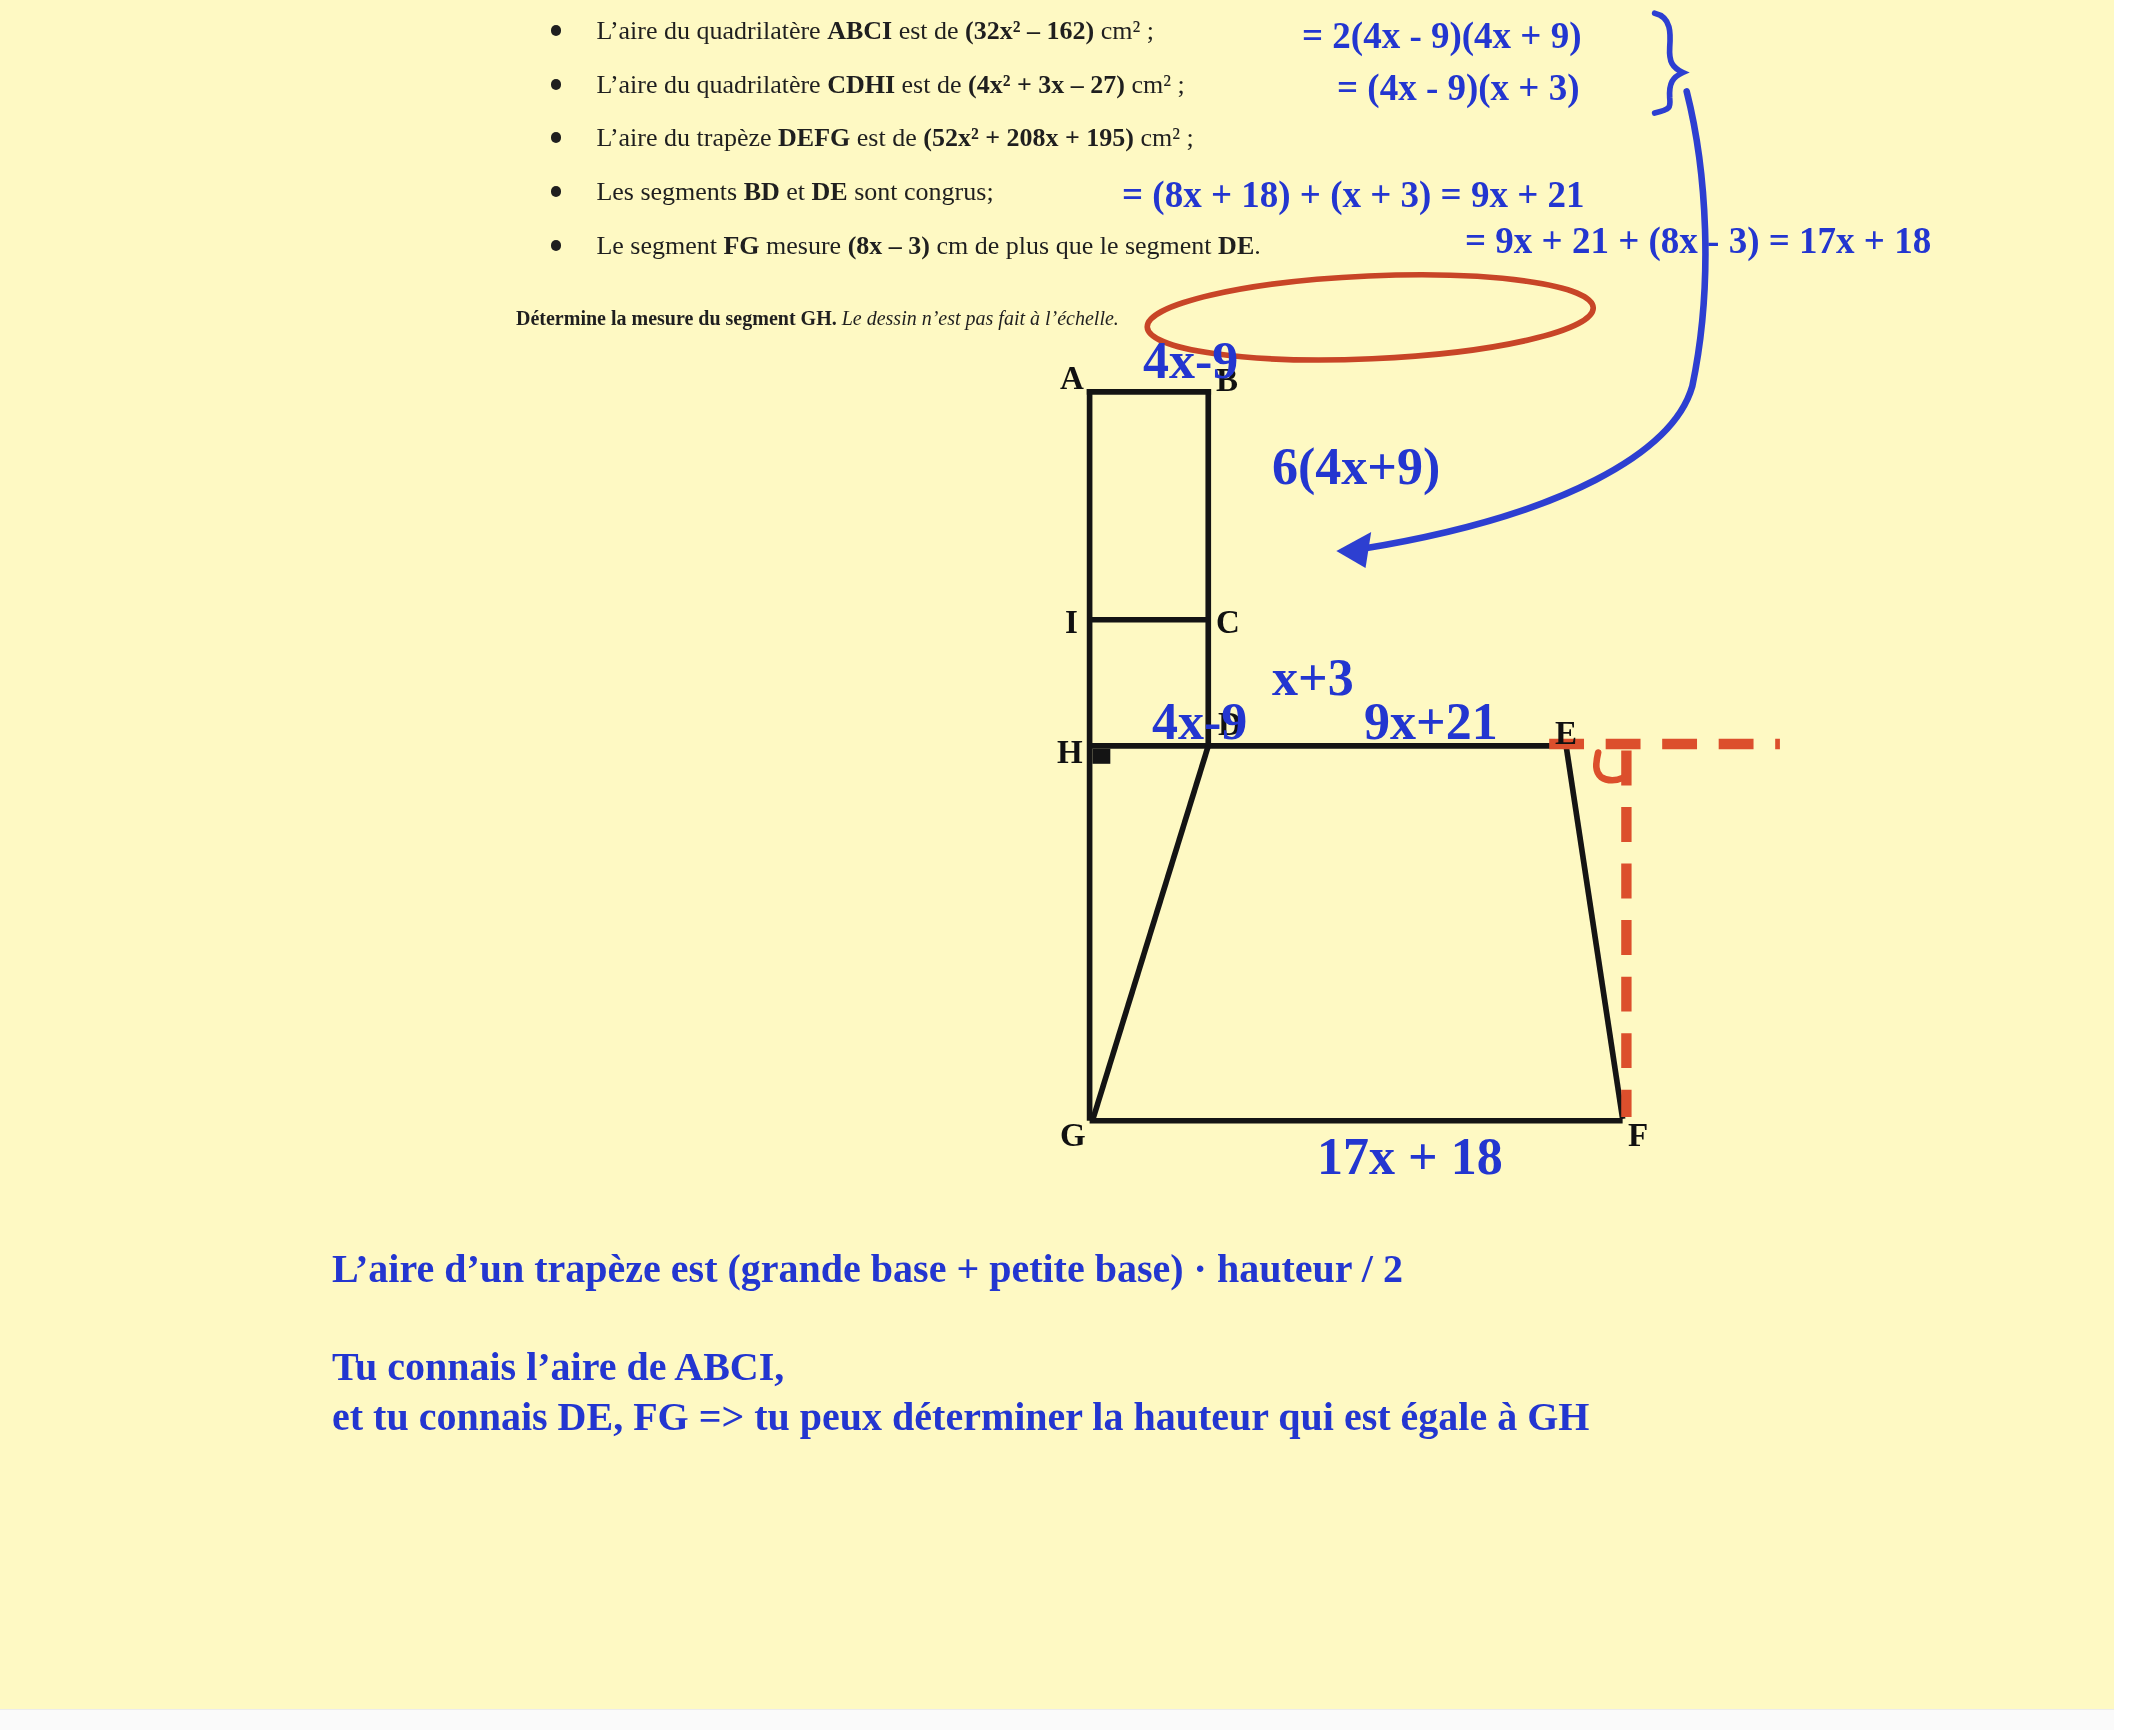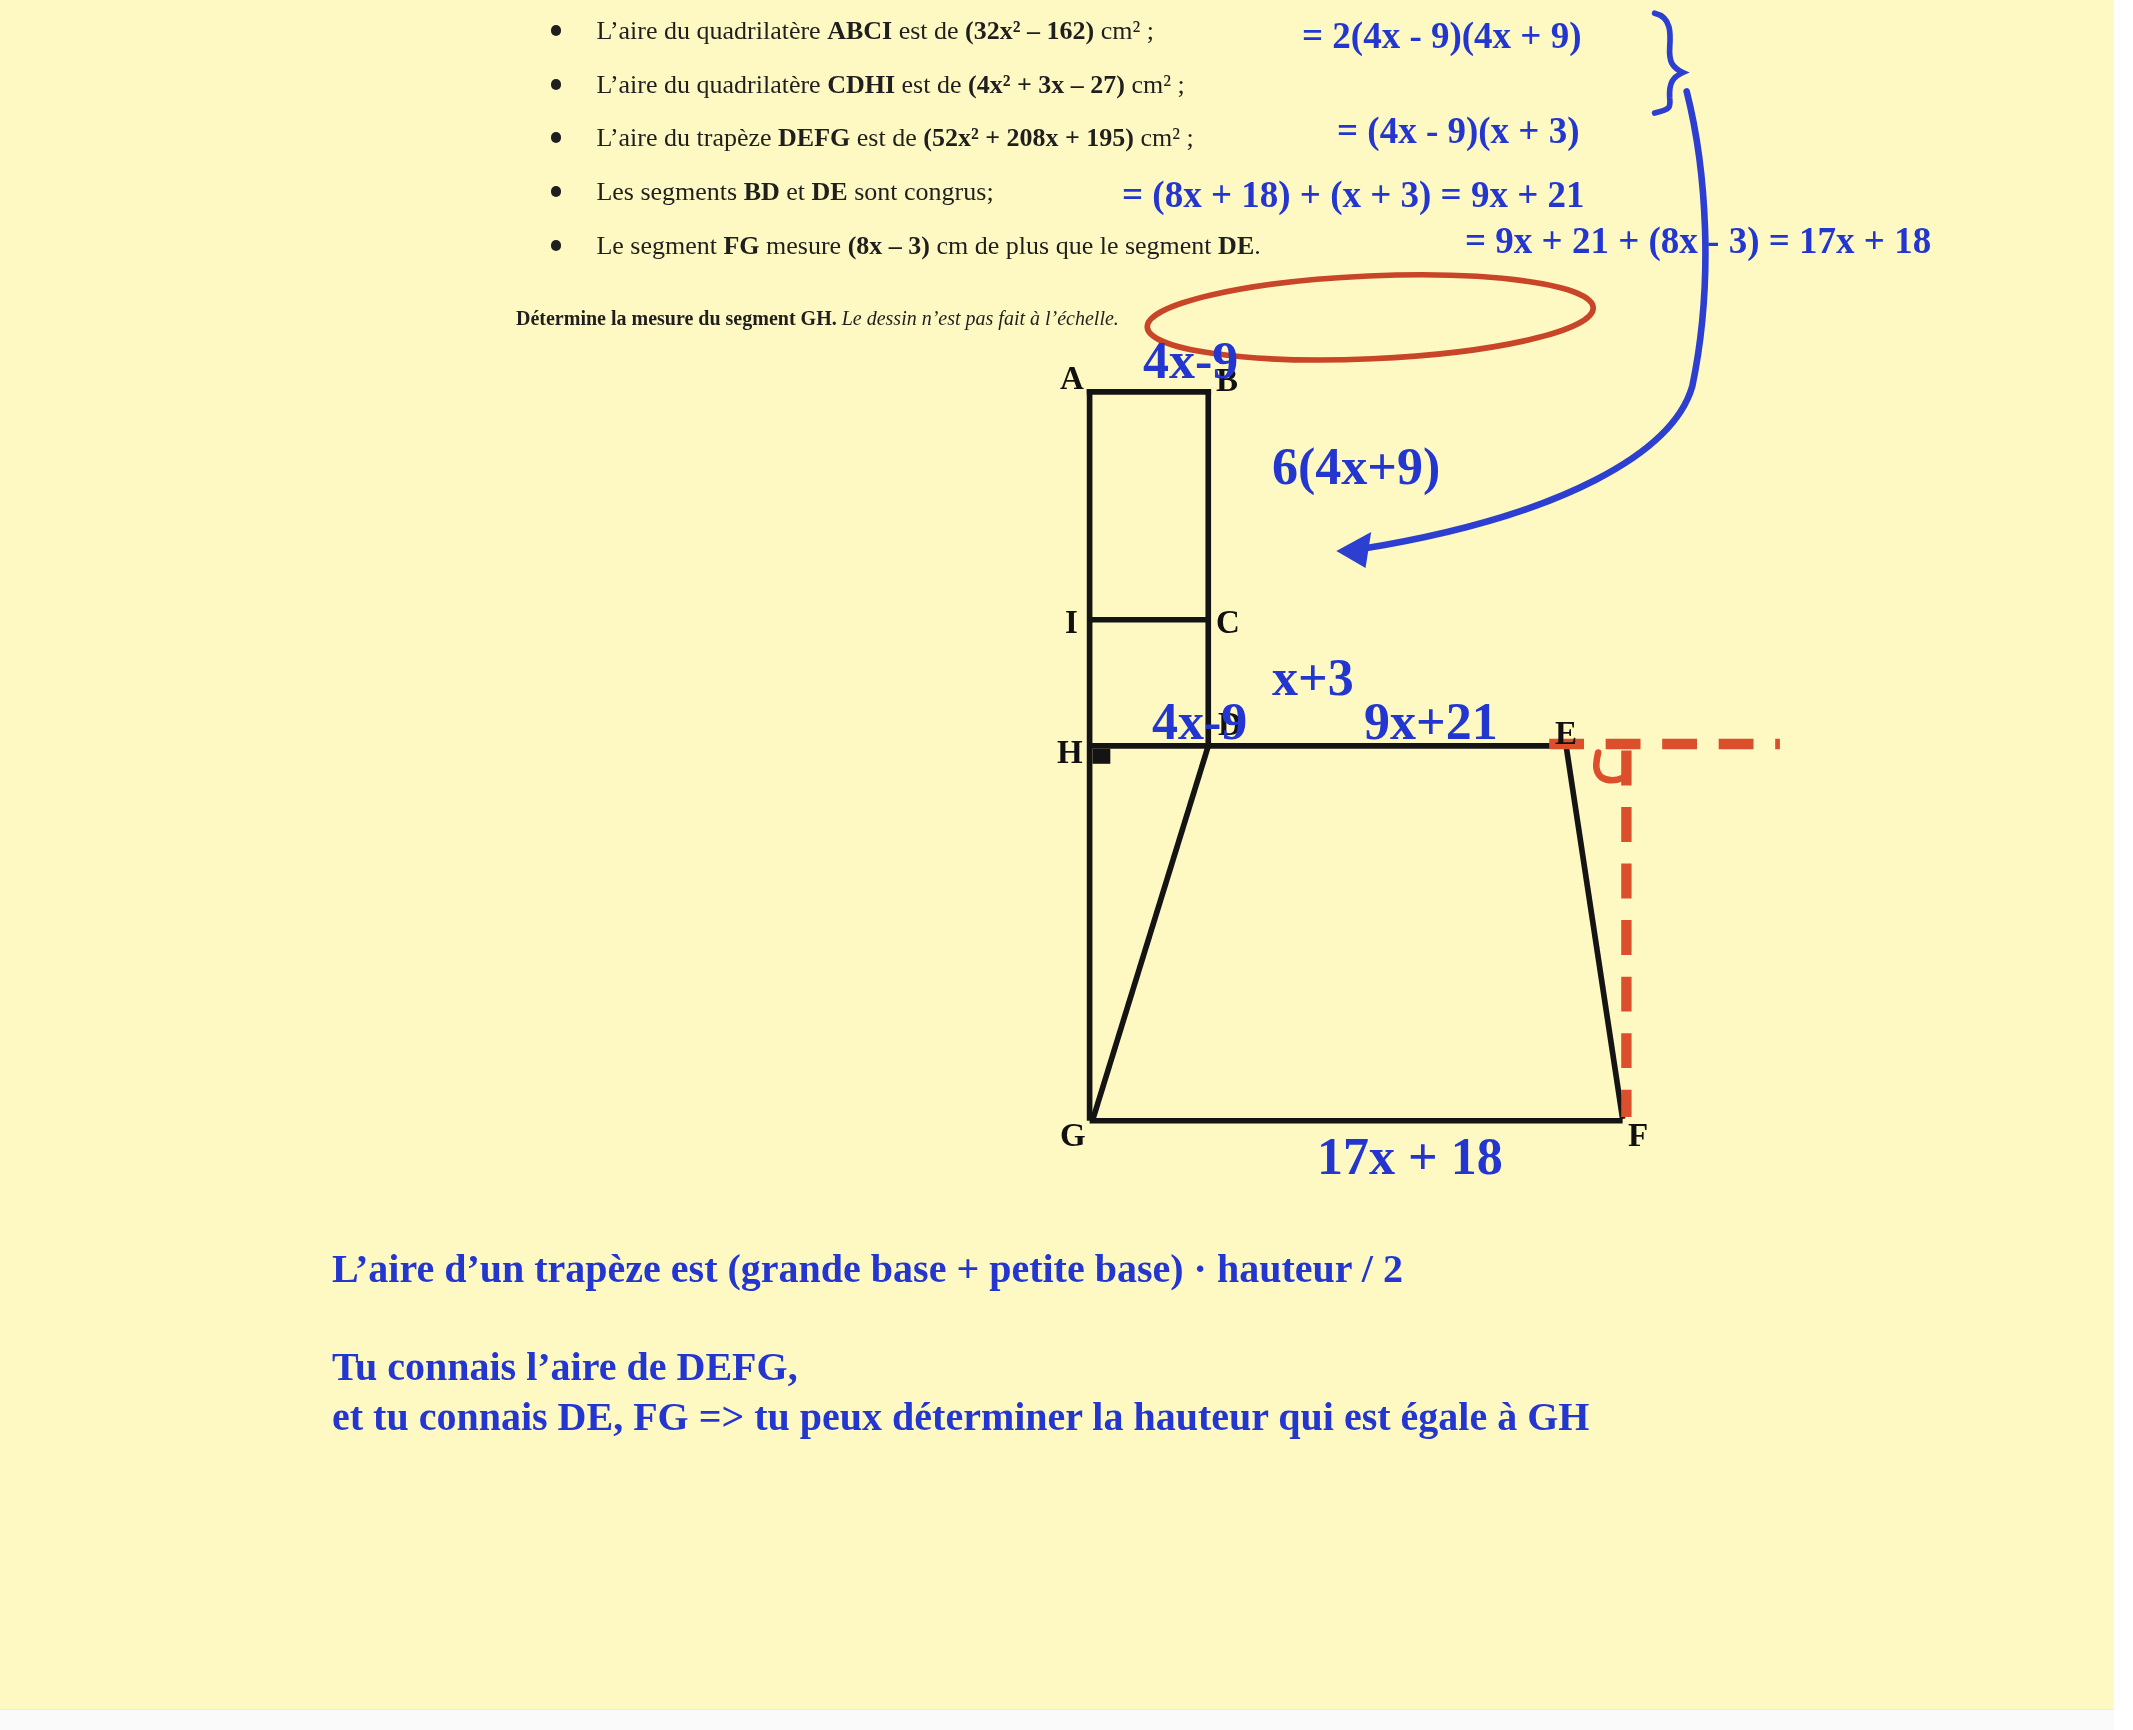--- a/index.html
+++ b/index.html
@@ -12,21 +12,21 @@
   .bullet-dot{width:10.4px;height:10.4px;border-radius:50%;background:#1f1f1f;margin:10.4px 35px 0 0;flex:0 0 auto;}
   .b{font-weight:bold;}
   .i{font-style:italic;}
 
   .instruction{position:absolute;left:516px;top:302px;font-size:20px;line-height:32px;
                color:#1f1f1f;white-space:nowrap;}
 
   .annotation{position:absolute;font-weight:bold;font-size:37px;line-height:42px;
               color:#2336d0;white-space:nowrap;}
   .a1{left:1302px;top:15px;}
-  .a2{left:1337px;top:67px;margin-top:43px;}
+  .a2{left:1337px;top:67px;}
   .a4{left:1122px;top:174px;}
   .a5{left:1465px;top:220px;}
 
   .vlabel{position:absolute;font-weight:bold;font-size:33px;line-height:40px;color:#111111;}
   .v-a{left:1060px;top:358px;}  .v-b{left:1216px;top:360px;}
   .v-i{left:1065px;top:602px;}  .v-c{left:1216px;top:602px;}
   .v-d{left:1218px;top:704px;}  .v-h{left:1057px;top:732px;}
   .v-e{left:1555px;top:713px;}  .v-g{left:1060px;top:1115px;}
   .v-f{left:1628px;top:1115px;}
 
@@ -118,18 +118,18 @@
   <div class="vlabel v-f">F</div>
 
   <div class="mlabel m-ab">4x-9</div>
   <div class="mlabel m-bc">6(4x+9)</div>
   <div class="mlabel m-cd">x+3</div>
   <div class="mlabel m-hd">4x-9</div>
   <div class="mlabel m-de">9x+21</div>
   <div class="mlabel m-gf">17x + 18</div>
 
   <div class="note n1">L’aire d’un trapèze est (grande base + petite base) · hauteur / 2</div>
-  <div class="note n2">Tu connais l’aire de DEFG,</div>
+  <div class="note n2">Tu connais l’aire de ABCI,</div>
   <div class="note n3">et tu connais DE, FG  =&gt; tu peux déterminer la hauteur qui est égale à GH</div>
 
   <div class="bottom-bar"></div>
 </div>
 
 
 </body></html>

